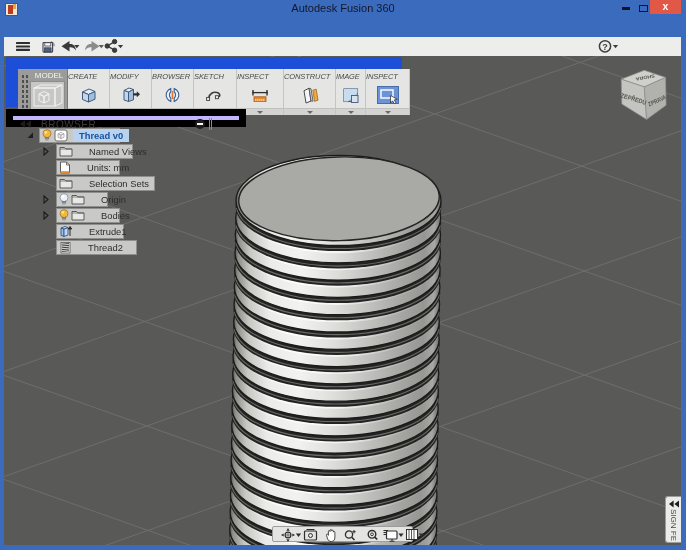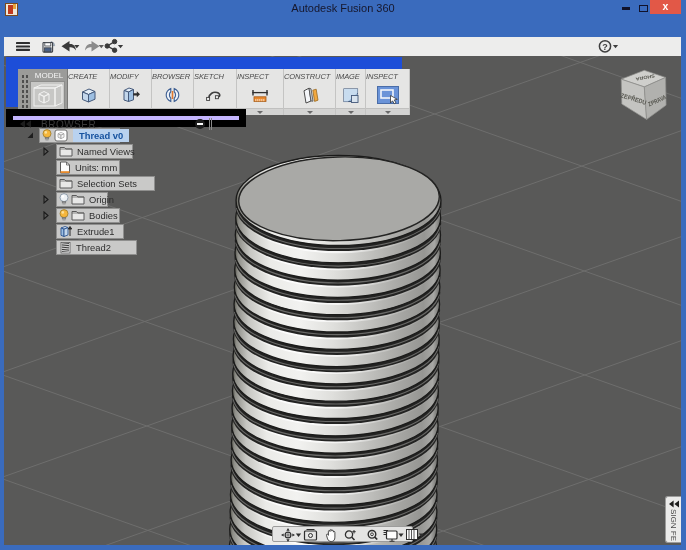--- a/index.html
+++ b/index.html
@@ -39,21 +39,21 @@
 #p-model .mbox { position:absolute; left:12px; top:12px; width:35px; height:29px; background:#c7c7c5; border:1px solid #8d8d8b; display:flex; align-items:center; justify-content:center; }
 #browser-head { position:absolute; left:2px; top:53px; width:240px; height:18px; background:#c4b5fd; border:7px solid #000000; color:#3a3a3a; font-size:10px; }
 #browser-head .bh-arrows { position:absolute; left:7px; top:4px; }
 #browser-head .bh-label { position:absolute; left:28px; top:3px; letter-spacing:0.5px; }
 #browser-head .bh-min { position:absolute; left:182px; top:3px; width:10px; height:10px; background:#1d1d1d; border-radius:50%; }
 #browser-head .bh-min:before { content:""; position:absolute; left:2px; top:4px; width:6px; height:2px; background:#fff; }
 #browser-head .bh-grip { position:absolute; left:196px; top:2px; width:3px; height:12px; border-left:1px solid #8a8a8a; border-right:1px solid #8a8a8a; }
 .trow { position:absolute; height:16px; }
 .tbox { position:absolute; top:0; height:15px; background:#c9c9c8; border:1px solid #8f8f8e; display:flex; align-items:center; font-size:9.4px; color:#2d2d2d; }
 .tbox .ticn { margin-left:2px; flex:none; display:flex; }
-.tbox .tlbl { margin-left:4px; white-space:nowrap; }
+.tbox .tlbl { margin-left:16px; white-space:nowrap; }
 .tbox .tlbl-hl { margin-left:5px; white-space:nowrap; background:#b9d2ef; color:#15519e; font-weight:bold; align-self:stretch; display:flex; align-items:center; padding:0 6px; }
 .tarr { position:absolute; }
 #navbar { position:absolute; left:268px; top:470px; width:141px; height:16px; background:#e4e4e3; border:1px solid #9c9c9b; border-radius:2px; }
 #signfe { position:absolute; left:661px; top:440px; width:16px; height:47px; background:#ebebea; border:1px solid #9c9c9b; border-right:none; border-radius:3px 0 0 3px; }
 #signfe .sf-txt { position:absolute; left:3px; top:12px; font-size:8px; color:#4a4a4a; writing-mode:vertical-rl; }
 </style>
 </head>
 <body>
 <div id="win">
   <div id="titlebar">

